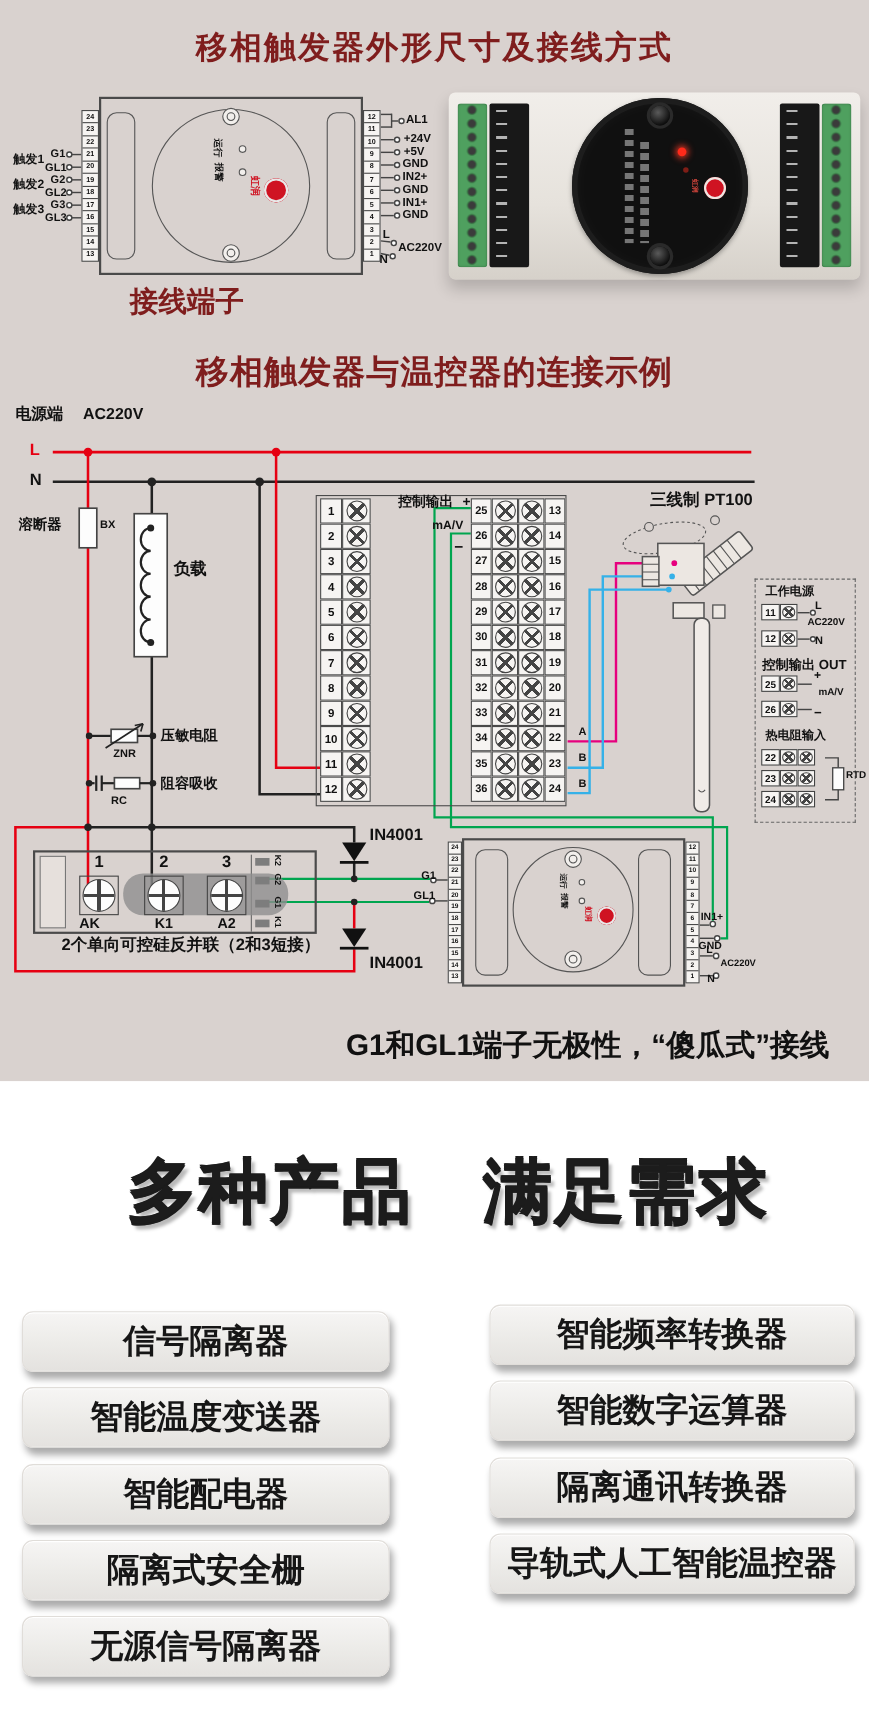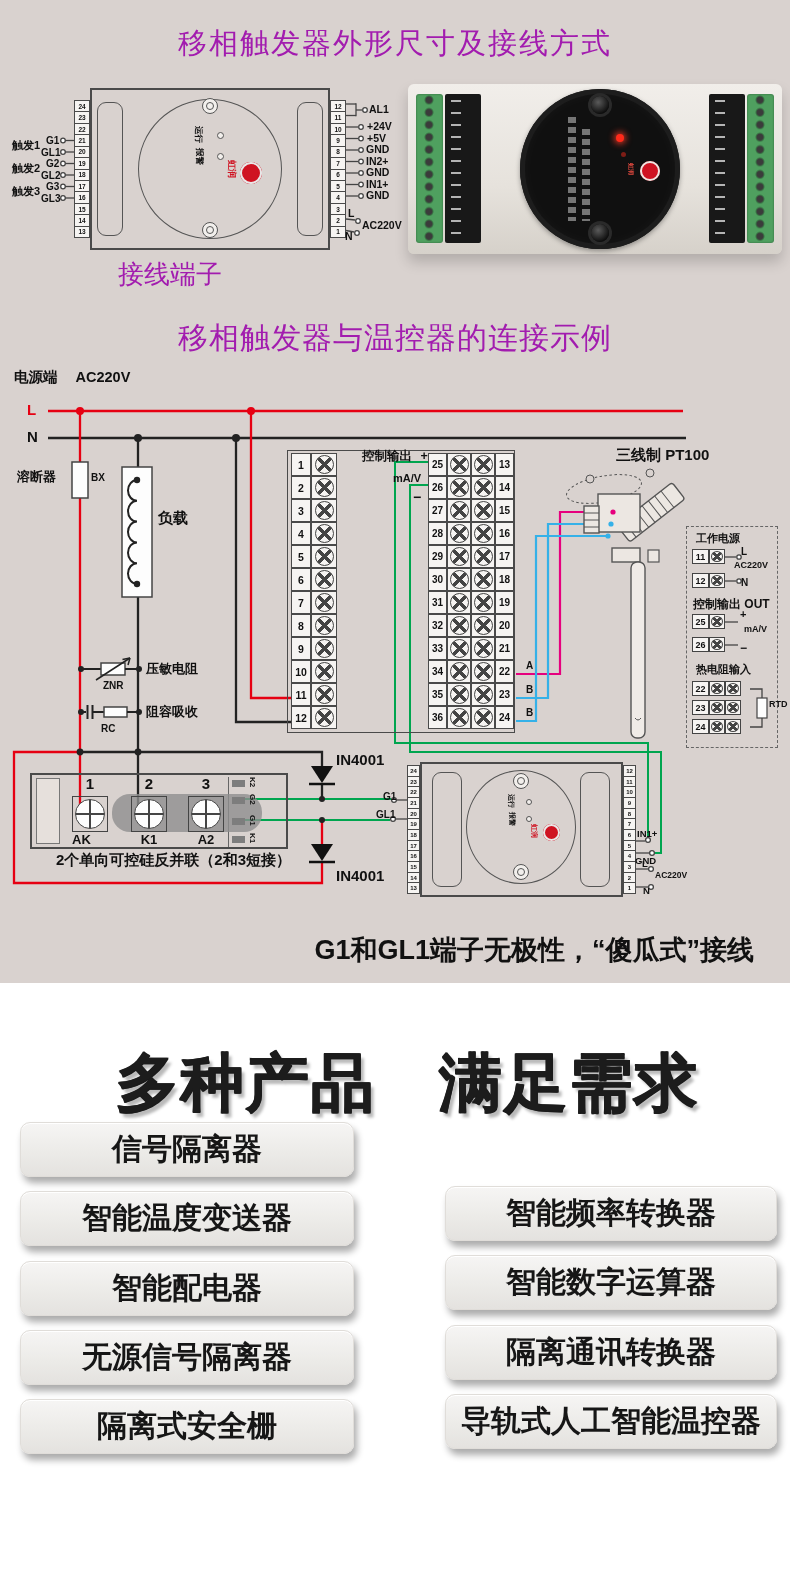--- a/index.html
+++ b/index.html
@@ -6,21 +6,21 @@
   html,body { background:#fff; }
   .page {
     position: relative; width: 790px; height: 1571px; overflow: hidden;
     font-family: "Liberation Sans", "DejaVu Sans", sans-serif; color:#111;
     background:#fff;
   }
   .sec-top { position:absolute; left:0; top:0; width:790px; height:983px; background:#d9d2cf; }
   .sec-bottom { position:absolute; left:0; top:983px; width:790px; height:588px; background:#ffffff; }
   svg.wires { position:absolute; left:0; top:0; z-index:1; pointer-events:none; }
   .lab { position:absolute; font-weight:bold; color:#111; white-space:nowrap; z-index:3; line-height:1.1; }
-  .lab-c { position:absolute; font-weight:normal; color:#a21caf; text-align:center; z-index:3; }
+  .lab-c { position:absolute; font-weight:bold; color:#7f1d1d; text-align:center; z-index:3; }
   .vt { position:absolute; font-weight:bold; color:#111; writing-mode:vertical-rl; text-orientation:sideways; white-space:nowrap; z-index:4; line-height:1; }
   .red { color:#e60012; }
 
   
   .dev { position:absolute; z-index:2; }
   .dev-body { position:absolute; border:2px solid #4a4a4a; background:transparent; }
   .strip { position:absolute; display:flex; flex-direction:column; border:1px solid #4a4a4a; background:#f6f4f2; z-index:3; }
   .tcell { flex:1; border-bottom:1px solid #4a4a4a; display:flex; align-items:center; justify-content:center; font-weight:bold; }
   .tcell:last-child { border-bottom:none; }
   .f65 .tcell { font-size:6.5px; } .f60 .tcell { font-size:6px; }
@@ -492,21 +492,21 @@
   </div>
   <div class="lab" style="left:362px;top:450px;font-size:12.5px;">
     <span>控制输出</span>
     <span style="margin-left:5px;">+</span>
   </div>
   <div class="lab" style="left:393px;top:472px;font-size:11px;">mA/V</div>
   <div class="lab" style="left:413px;top:490px;font-size:14px;">−</div>
   <div class="lab" style="left:526px;top:660px;font-size:10px;">A</div>
   <div class="lab" style="left:526px;top:684px;font-size:10px;">B</div>
   <div class="lab" style="left:526px;top:707px;font-size:10px;">B</div>
-  <div class="lab" style="left:591px;top:447px;font-size:15px;margin-left:25px;">三线制 PT100</div>
+  <div class="lab" style="left:591px;top:447px;font-size:15px;">三线制 PT100</div>
 
   <div class="panel" style="left:686px;top:526px;width:92px;height:222px;"></div>
   <div class="lab" style="left:696px;top:532px;font-size:11px;">工作电源</div>
   <div class="prow" style="left:692px;top:549px;">
     <span class="pnum">11</span>
     <span class="pscw"></span>
   </div>
   <div class="prow" style="left:692px;top:573px;">
     <span class="pnum">12</span>
     <span class="pscw"></span>
@@ -628,27 +628,27 @@
   <div class="lab" style="left:655px;top:871px;font-size:8.5px;">AC220V</div>
   <div class="lab" style="left:643px;top:886px;font-size:9.5px;">N</div>
 
   <div class="lab" style="right:36px;top:936px;font-size:27px;">G1和GL1端子无极性，“傻瓜式”接线</div>
 
   <div class="big-title">
     <span>多种产品</span>
     <span>满足需求</span>
   </div>
 
-  <div class="bcol" style="left:20px;top:1122px;width:334px;font-family:Liberation Mono, monospace;">
+  <div class="bcol" style="left:20px;top:1192px;width:334px;font-family:Liberation Mono, monospace;">
 
   <div class="pbtn">信号隔离器</div>
       <div class="pbtn">智能温度变送器</div>
       <div class="pbtn">智能配电器</div>
+      <div class="pbtn">隔离式安全栅</div>
       <div class="pbtn">无源信号隔离器</div>
-      <div class="pbtn">隔离式安全栅</div>
     </div>
   <div class="bcol" style="left:445px;top:1186px;width:332px;">
 
   <div class="pbtn">智能频率转换器</div>
       <div class="pbtn">智能数字运算器</div>
       <div class="pbtn">隔离通讯转换器</div>
       <div class="pbtn">导轨式人工智能温控器</div>
     </div>
 </div>
 

